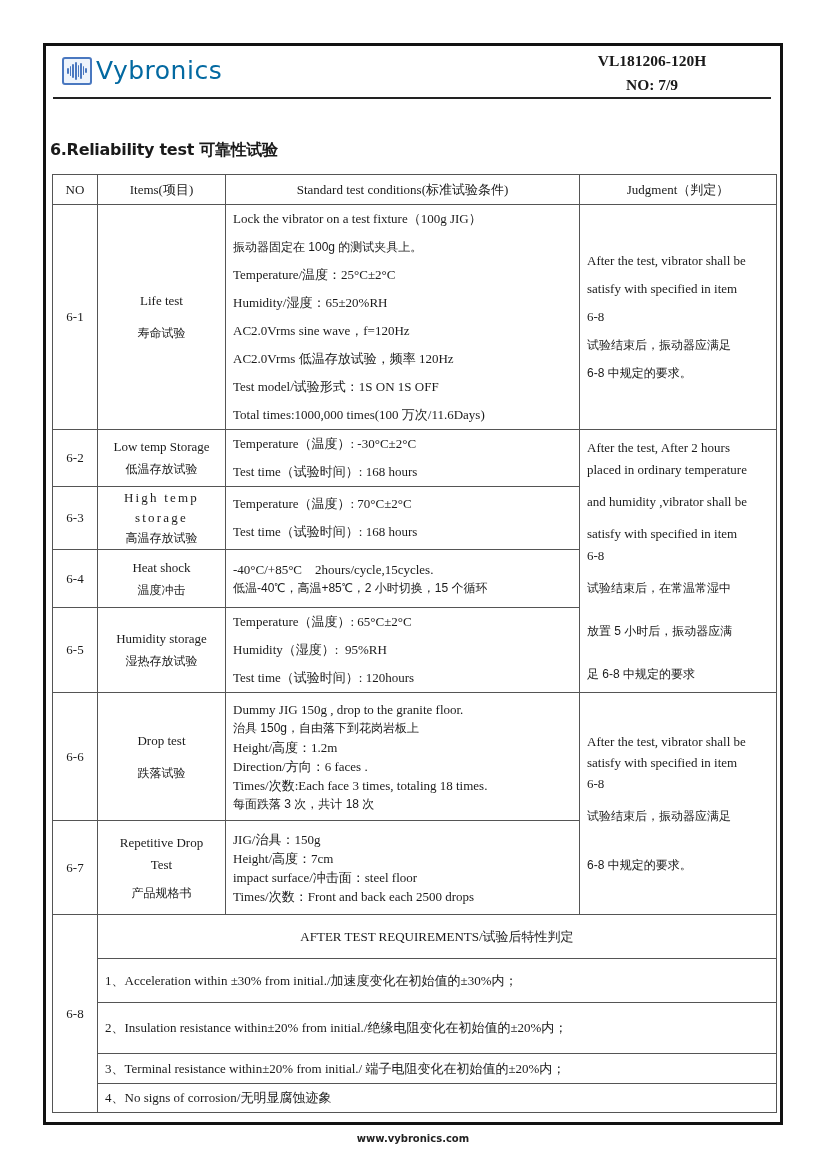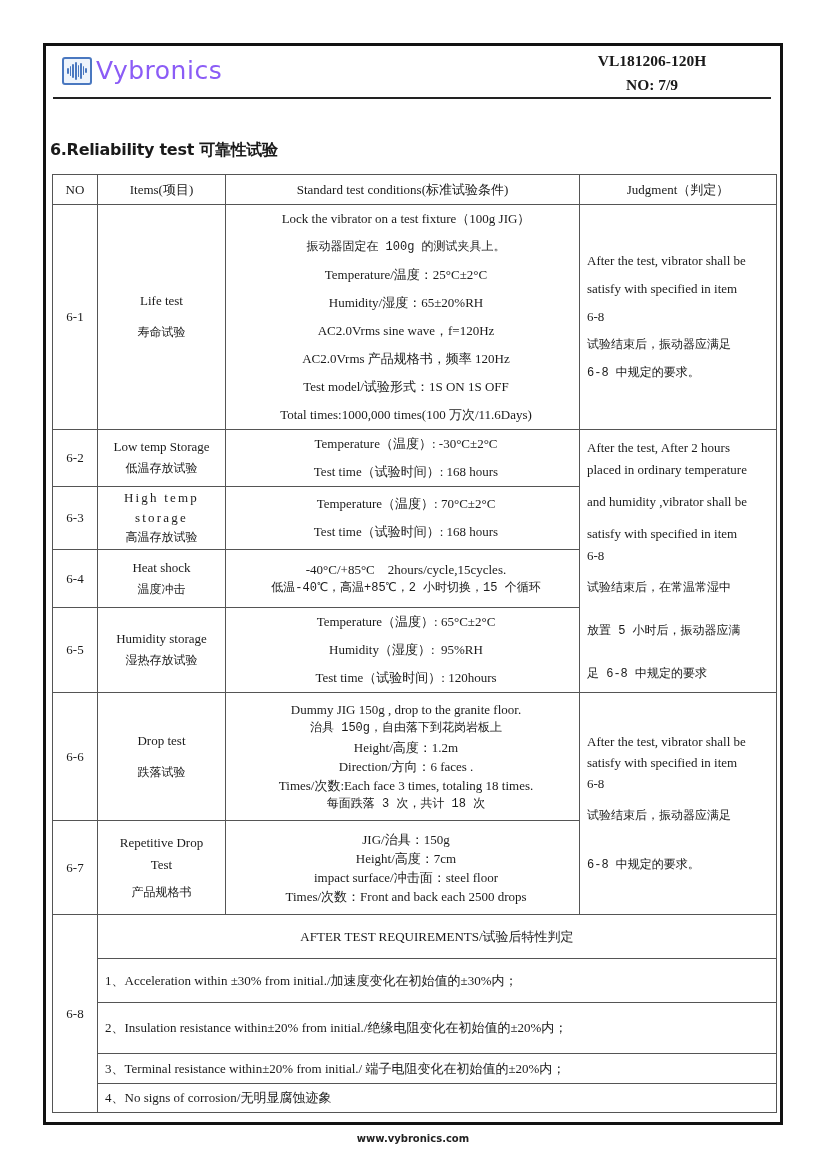--- a/index.html
+++ b/index.html
@@ -6,40 +6,40 @@
   html, body { width: 826px; height: 1168px; background: #ffffff; }
   body { position: relative; font-family: "Liberation Serif", "DejaVu Serif", serif; color: #1a1a1a; overflow: hidden; }
 
   .frame { position: absolute; left: 43px; top: 43px; width: 740px; height: 1082px; border: 3px solid #111; }
 
   
   .header { position: absolute; left: 52px; top: 48px; width: 720px; height: 50px; }
   .logo { position: absolute; left: 10px; top: 8px; display: flex; align-items: center; }
   .logo-mark { width: 30px; height: 28px; border: 2px solid #4a78c0; border-radius: 3px; background: #eef4fc; display: flex; align-items: center; justify-content: center; gap: 1px; padding: 3px; }
   .logo-mark span { display: block; width: 2px; background: #4a78c0; border-radius: 1px; }
-  .logo-text { font-family: "DejaVu Sans", sans-serif; font-size: 25px; color: #8b5cf6; margin-left: 4px; letter-spacing: 0.5px; }
+  .logo-text { font-family: "DejaVu Sans", sans-serif; font-size: 25px; color: #0369a1; margin-left: 4px; letter-spacing: 0.5px; }
   .hdr-center { position: absolute; left: 225px; top: 4px; width: 220px; text-align: center; }
   .hdr-title { font-weight: bold; font-size: 14.5px; letter-spacing: 0.2px; }
   .hdr-sub { font-family: "DejaVu Sans", sans-serif; font-size: 12px; margin-top: 8px; }
   .hdr-right { position: absolute; left: 520px; top: 4px; width: 160px; text-align: center; font-weight: bold; }
   .hdr-code { font-size: 15.5px; }
   .hdr-no { font-size: 15.5px; margin-top: 6px; }
   .hdr-rule { position: absolute; left: 53px; top: 97px; width: 718px; height: 2px; background: #222; }
 
   .section-title { position: absolute; left: 50px; top: 140px; font-family: "DejaVu Sans", sans-serif; font-size: 16px; font-weight: bold; letter-spacing: -0.3px; }
 
   
   table.spec { position: absolute; left: 52px; top: 174px; width: 724px; border-collapse: collapse; table-layout: fixed; }
   table.spec td, table.spec th { border: 1px solid #555; font-weight: normal; vertical-align: middle; }
   table.spec th { height: 30px; font-size: 13px; text-align: center; }
   .c-no { width: 45px; text-align: center; font-size: 13px; }
   .c-item { width: 128px; text-align: center; font-size: 13px; line-height: 22px; }
-  .c-cond { width: 354px; font-size: 13px; padding-left: 7px; text-align: center; }
+  .c-cond { width: 354px; font-size: 13px; padding-left: 7px; }
   .c-judge { width: 197px; font-size: 13px; padding: 0 7px; text-align: justify; }
-  .cn { font-family: Liberation Mono, monospace; font-size: 12px; }
+  .cn { font-family: Liberation Sans, sans-serif; font-size: 12px; }
   .spaced { letter-spacing: 2.2px; line-height: 20px; }
 
   .cond-lines div { line-height: 28px; }
   .cond-tight div { line-height: 19px; }
   .cond-mid div { line-height: 28px; }
   .judge-1 div { line-height: 28px; }
   .judge-2 div { line-height: 22px; }
   .judge-2 .gap { margin-top: 10px; }
   .judge-2 .gap2 { margin-top: 21px; }
   .judge-3 div { line-height: 21px; }
@@ -98,21 +98,21 @@
     <td class="c-item">
       <div>Life test</div>
       <div class="cn" style="margin-top:10px">寿命试验</div>
     </td>
     <td class="c-cond cond-lines">
       <div>Lock the vibrator on a test fixture（100g JIG）</div>
       <div class="cn">振动器固定在 100g 的测试夹具上。</div>
       <div>Temperature/温度：25°C±2°C</div>
       <div>Humidity/湿度：65±20%RH</div>
       <div>AC2.0Vrms sine wave，f=120Hz</div>
-      <div>AC2.0Vrms 产品规格书，频率 120Hz</div>
+      <div>AC2.0Vrms 低温存放试验，频率 120Hz</div>
       <div>Test model/试验形式：1S ON 1S OFF</div>
       <div>Total times:1000,000 times(100 万次/11.6Days)</div>
     </td>
     <td class="c-judge judge-1">
       <div>After the test, vibrator shall be</div>
       <div>satisfy with specified in item</div>
       <div>6-8</div>
       <div class="cn">试验结束后，振动器应满足</div>
       <div class="cn">6-8 中规定的要求。</div>
     </td>

